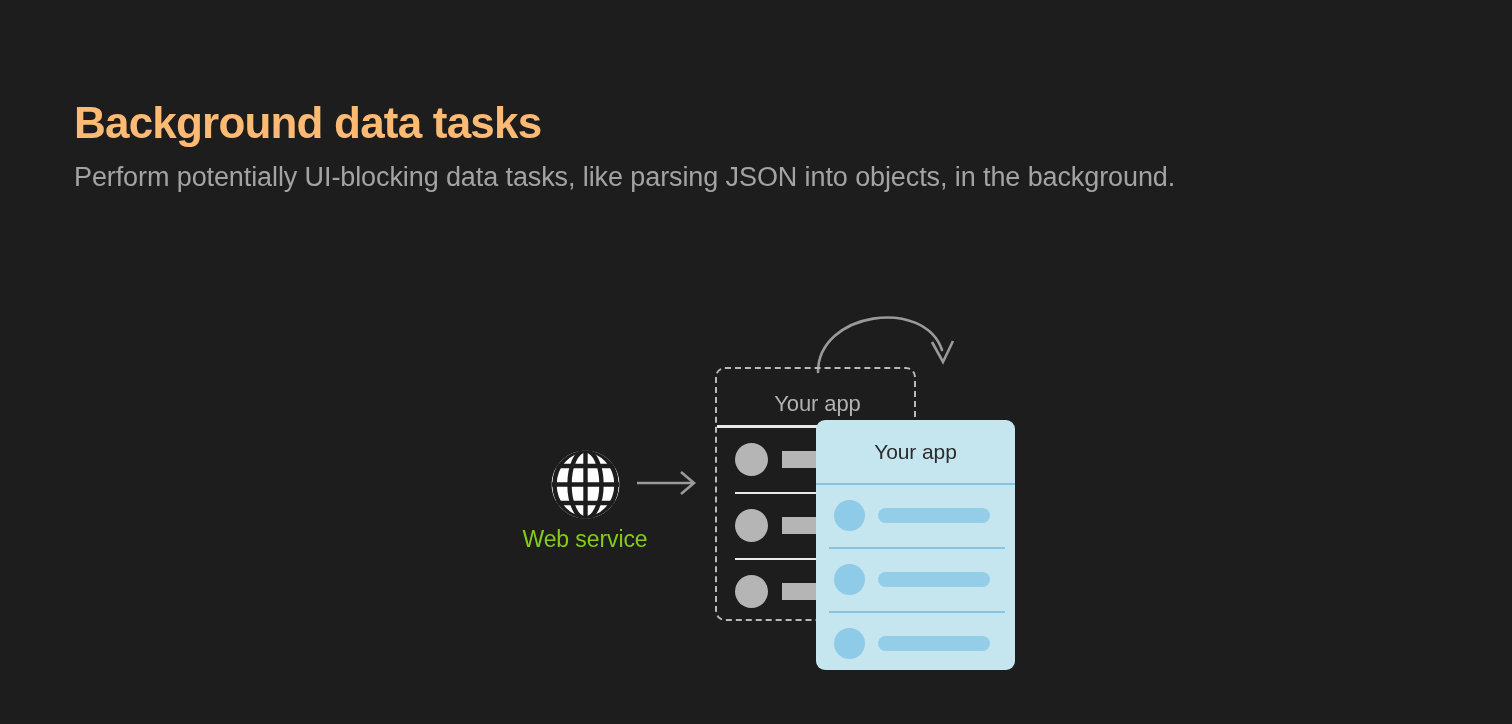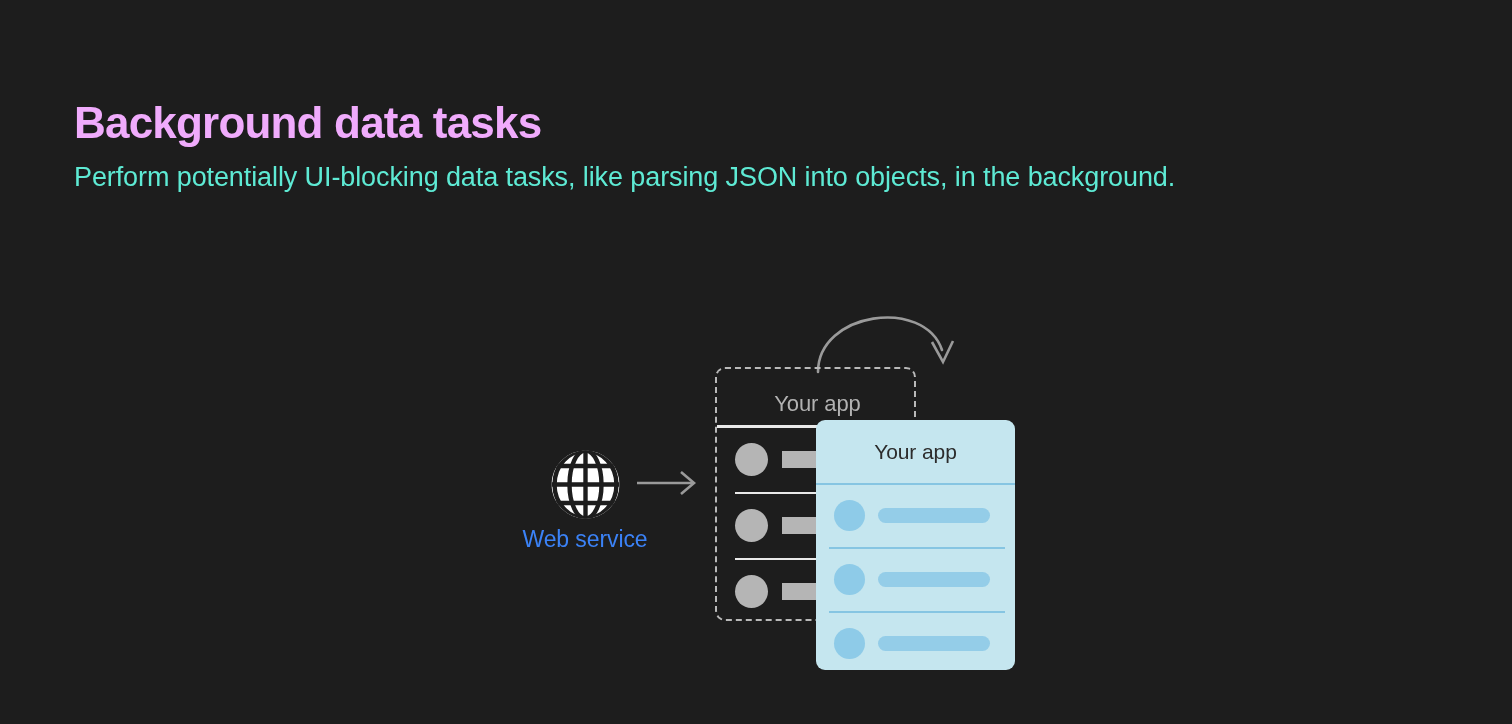--- a/index.html
+++ b/index.html
@@ -21,33 +21,33 @@
     height: 724px;
   }
 
   
   .title {
     position: absolute;
     left: 74px;
     top: 68px;
     font-size: 44px;
     font-weight: bold;
-    color: #f0abfc;
+    color: #fdba74;
     letter-spacing: -0.8px;
     line-height: 1.2;
     white-space: nowrap;
   }
   .body-copy {
     position: absolute;
     left: 74px;
     top: 152px;
     width: 1380px;
     font-size: 27px;
     font-weight: 400;
-    color: #5eead4;
+    color: #a3a3a3;
     line-height: 50px;
     letter-spacing: -0.1px;
   }
   .body-copy .line {
     display: block;
     white-space: nowrap;
   }
 
   
   .diagram {
@@ -67,21 +67,21 @@
     height: 71px;
   }
   .globe svg { display: block; }
 
   .web-service-label {
     position: absolute;
     left: 455px;
     top: 526px;
     width: 260px;
     text-align: center;
-    color: #3b82f6;
+    color: #84cc16;
     font-size: 23px;
     letter-spacing: -0.1px;
     white-space: nowrap;
   }
 
   
   .straight-arrow {
     position: absolute;
     left: 636px;
     top: 466px;

